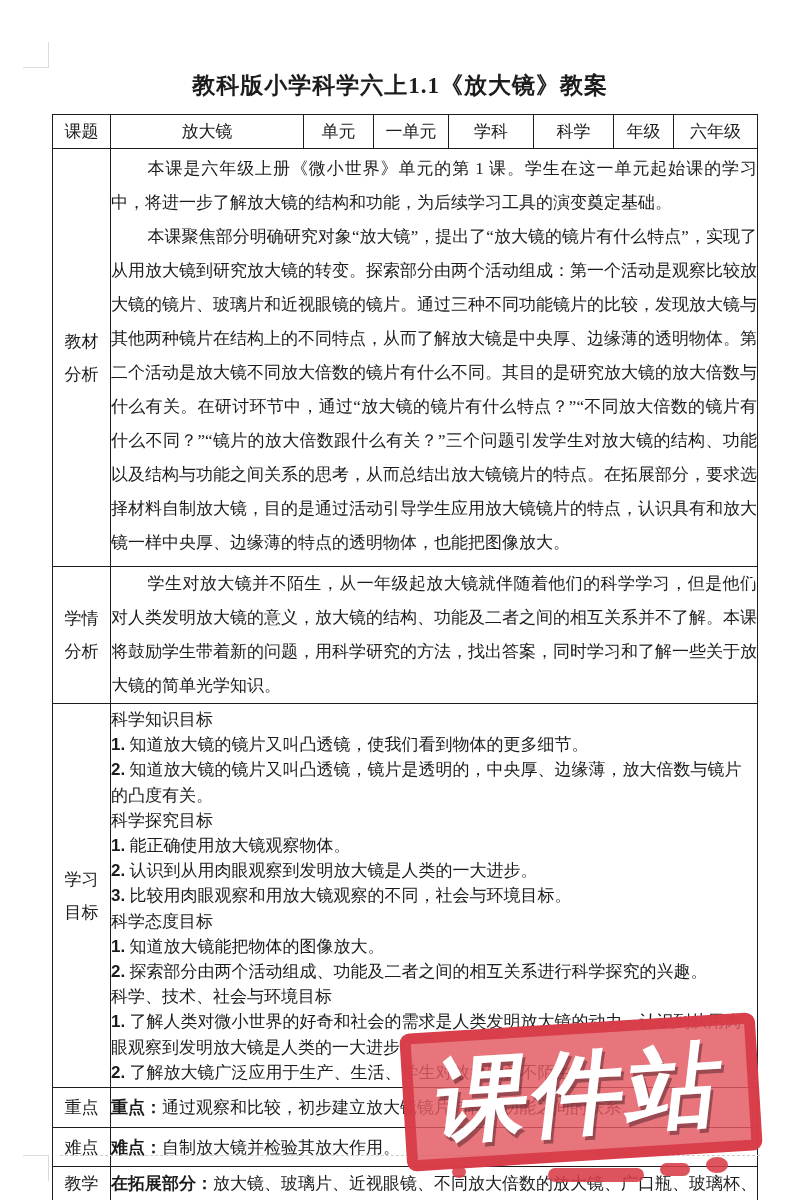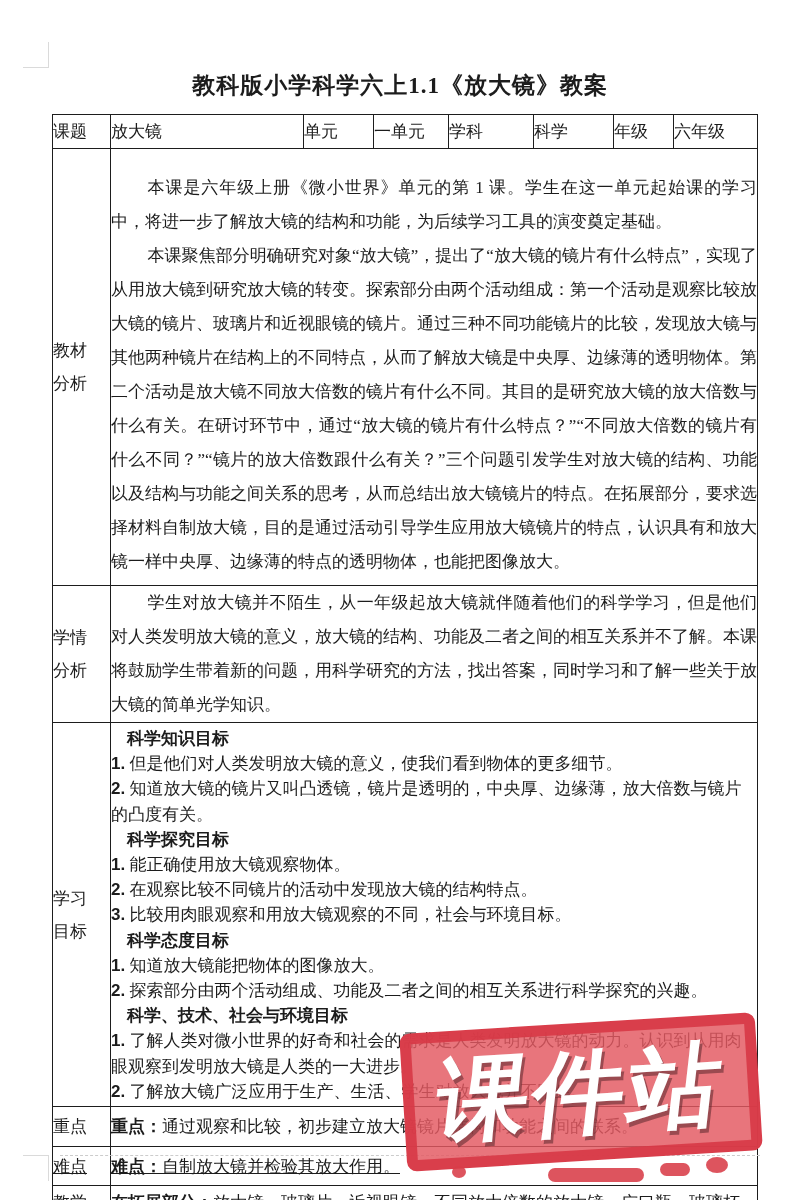--- a/index.html
+++ b/index.html
@@ -22,42 +22,42 @@
   }
 
   table.lesson{
     position:absolute;left:52px;top:114px;width:705px;
     border-collapse:collapse;table-layout:fixed;
   }
   table.lesson td{
     border:1.6px solid #1d1d1d;padding:0;font-size:17px;vertical-align:middle;
     overflow:hidden;
   }
-  td.hc{height:33px;}
+  td.hc{text-align:center;height:33px;}
   td.label{
-    text-align:left;line-height:33px;
+    text-align:center;line-height:33px;
   }
   td.content{padding:0 9px 0 11px;text-align:justify;}
 
   
   tr.material td{height:414px;}
-  tr.material td.content{vertical-align:top;padding-top:22px;line-height:34px;margin-left:20px;}
+  tr.material td.content{vertical-align:top;padding-top:3px;line-height:34px;margin-left:20px;}
   tr.learner td{height:105px;}
-  tr.learner td.content{line-height:34px;}
+  tr.learner td.content{line-height:34px;border-radius:24px;}
   td.content p{margin:0;text-indent:2.15em;}
 
   
   tr.goals td{height:380px;}
   tr.goals td.content{vertical-align:top;padding-top:3px;line-height:25.2px;text-align:left;}
-  .goal-head{font-weight:bold;font-family:"Liberation Sans", sans-serif;margin-left:16px;}
+  .goal-head{font-weight:normal;font-family:"Liberation Sans", sans-serif;}
   .goal-item b{font-family:"Liberation Sans", sans-serif;}
 
   
   tr.keyrow td{height:39px;margin-left:20px;}
-  tr.diffrow td{height:38px;text-decoration:underline;}
+  tr.diffrow td{height:38px;}
   tr.preprow td{height:28px;}
   tr.keyrow td.content, tr.diffrow td.content, tr.preprow td.content{
     white-space:nowrap;text-align:left;
   }
   .term{font-weight:bold;font-family:"Liberation Sans", sans-serif;}
 
   
   .stamp{
     position:absolute;left:403px;top:1023px;width:334px;height:116px;
     background:rgba(227,89,98,0.83);
@@ -134,25 +134,25 @@
     </td>
   </tr>
 
   <tr class="goals">
     <td class="label">
       <div>学习</div>
       <div>目标</div>
     </td>
     <td class="content" colspan="7">
       <div class="goal-head">科学知识目标</div>
-      <div class="goal-item"><b>1.</b> <span>但是他们对人类发明放大镜的意义，使我们看到物体的更多细节。</span></div>
+      <div class="goal-item"><b>1.</b> <span>知道放大镜的镜片又叫凸透镜，使我们看到物体的更多细节。</span></div>
       <div class="goal-item"><b>2.</b> <span>知道放大镜的镜片又叫凸透镜，镜片是透明的，中央厚、边缘薄，放大倍数与镜片的凸度有关。</span></div>
       <div class="goal-head">科学探究目标</div>
       <div class="goal-item"><b>1.</b> <span>能正确使用放大镜观察物体。</span></div>
-      <div class="goal-item"><b>2.</b> <span>在观察比较不同镜片的活动中发现放大镜的结构特点。</span></div>
+      <div class="goal-item"><b>2.</b> <span>认识到从用肉眼观察到发明放大镜是人类的一大进步。</span></div>
       <div class="goal-item"><b>3.</b> <span>比较用肉眼观察和用放大镜观察的不同，社会与环境目标。</span></div>
       <div class="goal-head">科学态度目标</div>
       <div class="goal-item"><b>1.</b> <span>知道放大镜能把物体的图像放大。</span></div>
       <div class="goal-item"><b>2.</b> <span>探索部分由两个活动组成、功能及二者之间的相互关系进行科学探究的兴趣。</span></div>
       <div class="goal-head">科学、技术、社会与环境目标</div>
       <div class="goal-item"><b>1.</b> <span>了解人类对微小世界的好奇和社会的需求是人类发明放大镜的动力。认识到从用肉眼观察到发明放大镜是人类的一大进步。</span></div>
       <div class="goal-item"><b>2.</b> <span>了解放大镜广泛应用于生产、生活、学生对放大镜并不陌生。</span></div>
     </td>
   </tr>
 

